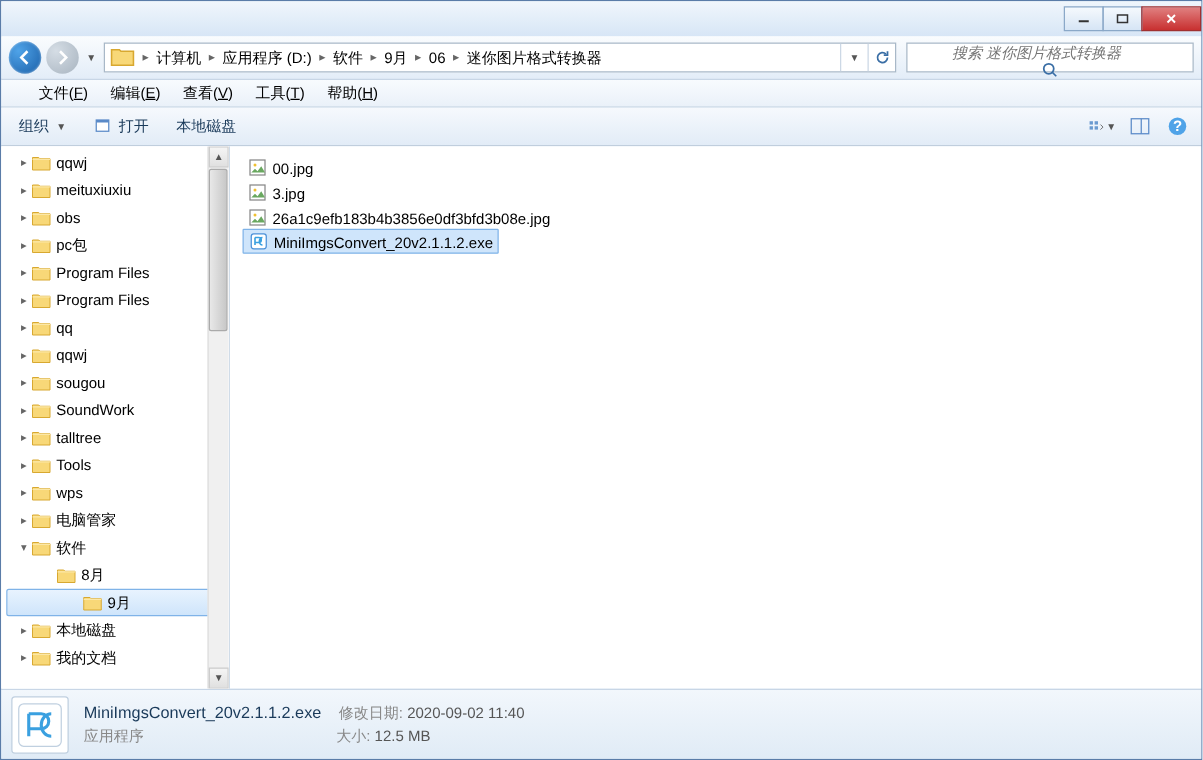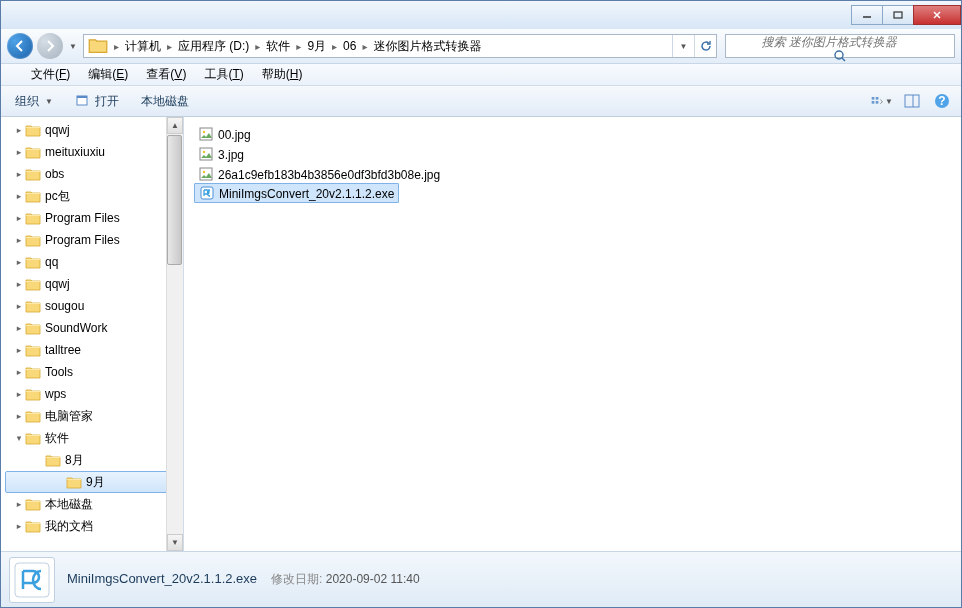--- a/index.html
+++ b/index.html
@@ -403,16 +403,20 @@
       <svg width="38" height="38" viewBox="0 0 38 38">
           <rect x="2" y="2" width="34" height="34" rx="4" fill="#fff" stroke="#c0d0e0"></rect>
           <path d="M10 10 v18 M10 10 h10 a6 6 0 0 1 0 12 h-10 M28 10 a8 9 0 0 0 0 18" fill="none" stroke="#3aa0e0" stroke-width="2.5"></path>
         </svg>
     </div>
     <div class="status-info">
       <div class="status-row1">
         <span class="status-name">MiniImgsConvert_20v2.1.1.2.exe</span>
         <span class="status-kv"><span class="k">修改日期:</span> <span>2020-09-02 11:40</span></span>
       </div>
+      <div class="status-row1">
+        <span class="status-kv" style="color:#888;">应用程序</span>
+        <span class="status-kv" style="margin-left:140px;"><span class="k">大小:</span> <span>12.5 MB</span></span>
+      </div>
     </div>
   </div>
 
 </div>
 
 </body></html>

